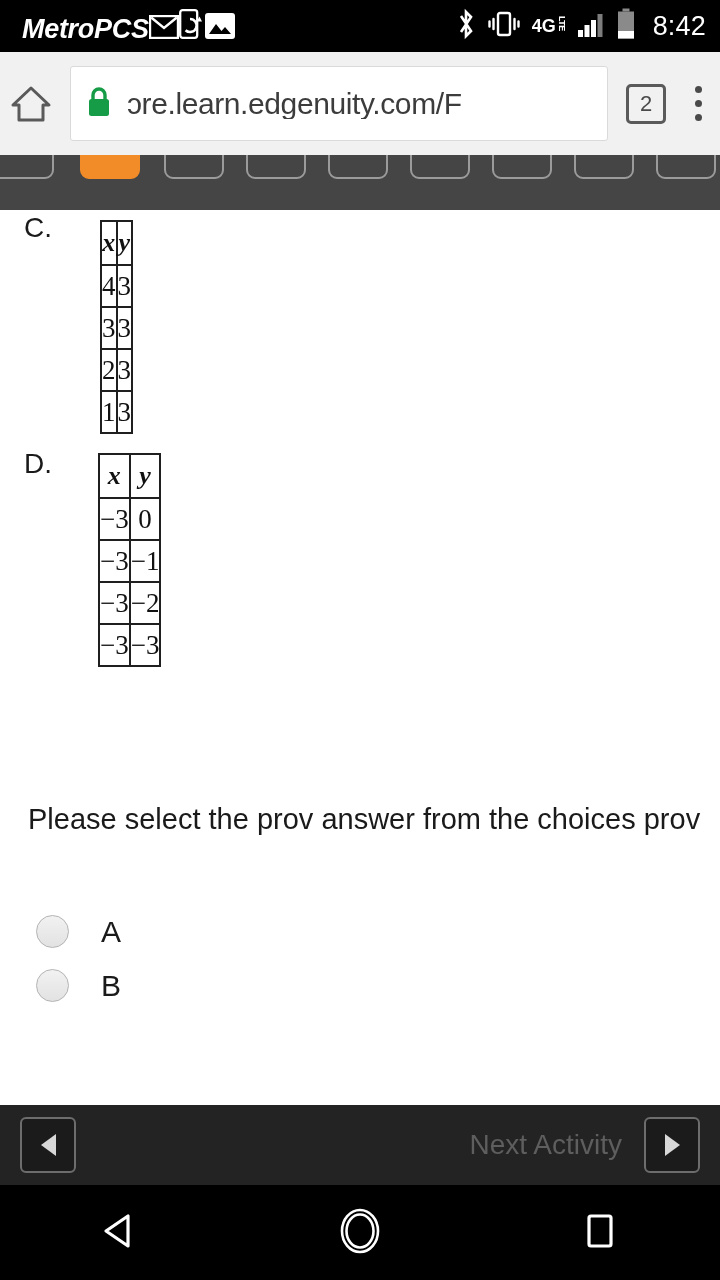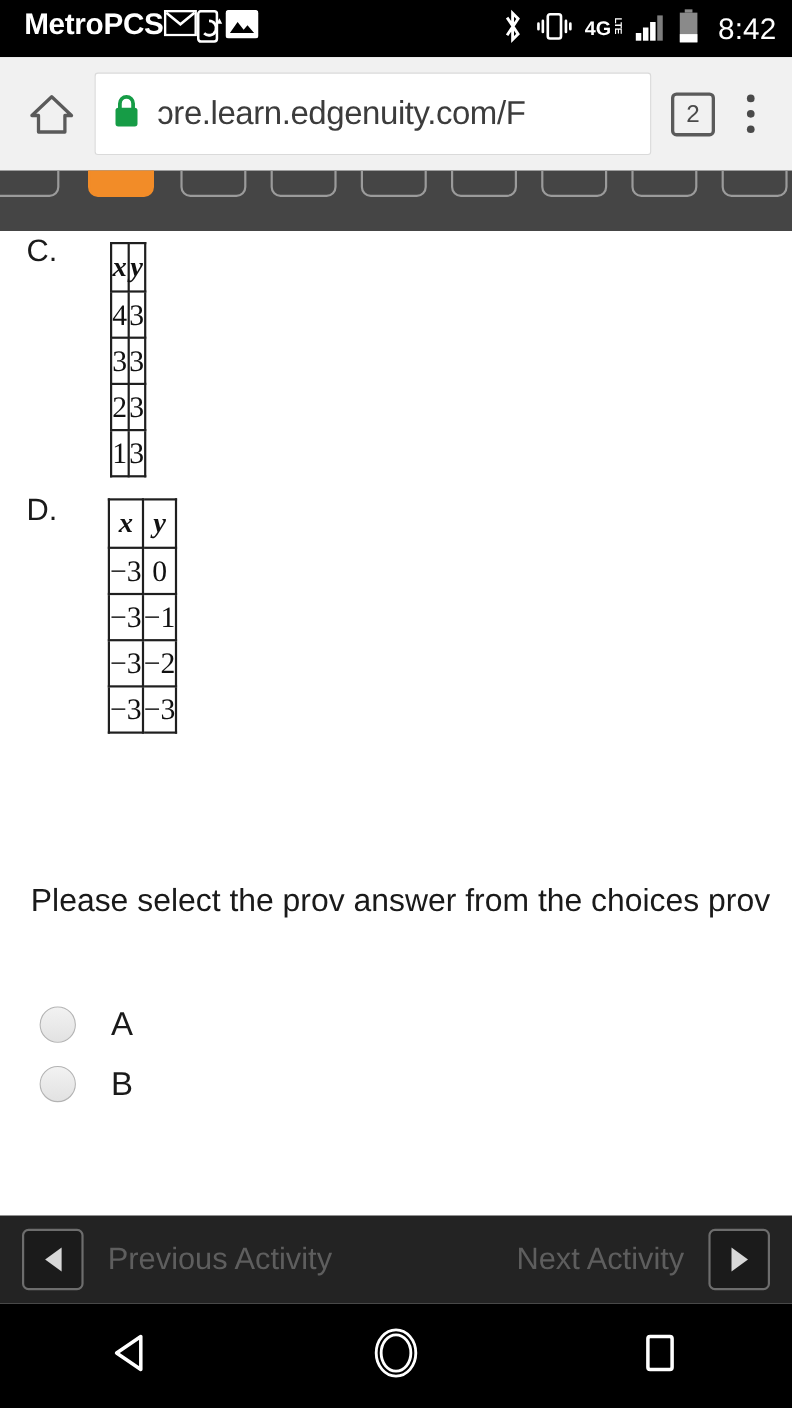--- a/index.html
+++ b/index.html
@@ -31,21 +31,21 @@
     align-items: center;
     padding: 0 14px 0 22px;
   }
   .carrier-name {
     color: #ffffff;
     font-size: 27px;
     font-weight: bold;
     letter-spacing: -0.3px;
     line-height: 1;
   }
-  .status-left { display: flex; align-items: flex-start; flex: 0 0 auto; }
+  .status-left { display: flex; align-items: flex-end; flex: 0 0 auto; font-style: italic; }
   .status-spacer { flex: 1 1 auto; }
   .status-right { display: flex; align-items: center; gap: 11px; flex: 0 0 auto; }
   .sb-icon { display: block; }
   .status-time {
     color: #ffffff;
     font-size: 27px;
     font-weight: 400;
     line-height: 1;
     margin-left: 6px;
     letter-spacing: 0.2px;
@@ -69,21 +69,21 @@
 
   
   .browser-bar {
     position: absolute;
     top: 52px; left: 0;
     width: 720px;
     height: 103px;
     background: #f1f1f1;
     display: flex;
     align-items: center;
-    padding: 0 16px;
+    padding: 0 0;
   }
   .home-btn {
     width: 62px; height: 62px;
     display: flex; align-items: center; justify-content: center;
     flex: 0 0 auto;
   }
   .url-box {
     flex: 1 1 auto;
     height: 75px;
     background: #ffffff;
@@ -470,21 +470,20 @@
       <span class="radio-label">B</span>
     </div>
 
   </div>
 
 
   <div class="activity-bar">
     <div class="act-btn left">
       <span class="arrow-left"></span>
     </div>
-    <span class="act-label prev">Previous Activity</span>
     <span class="act-flex"></span>
     <span class="act-label next">Next Activity</span>
     <div class="act-btn right">
       <span class="arrow-right"></span>
     </div>
   </div>
 
   <div class="android-nav">
     <div class="nav-slot">
       <span>

